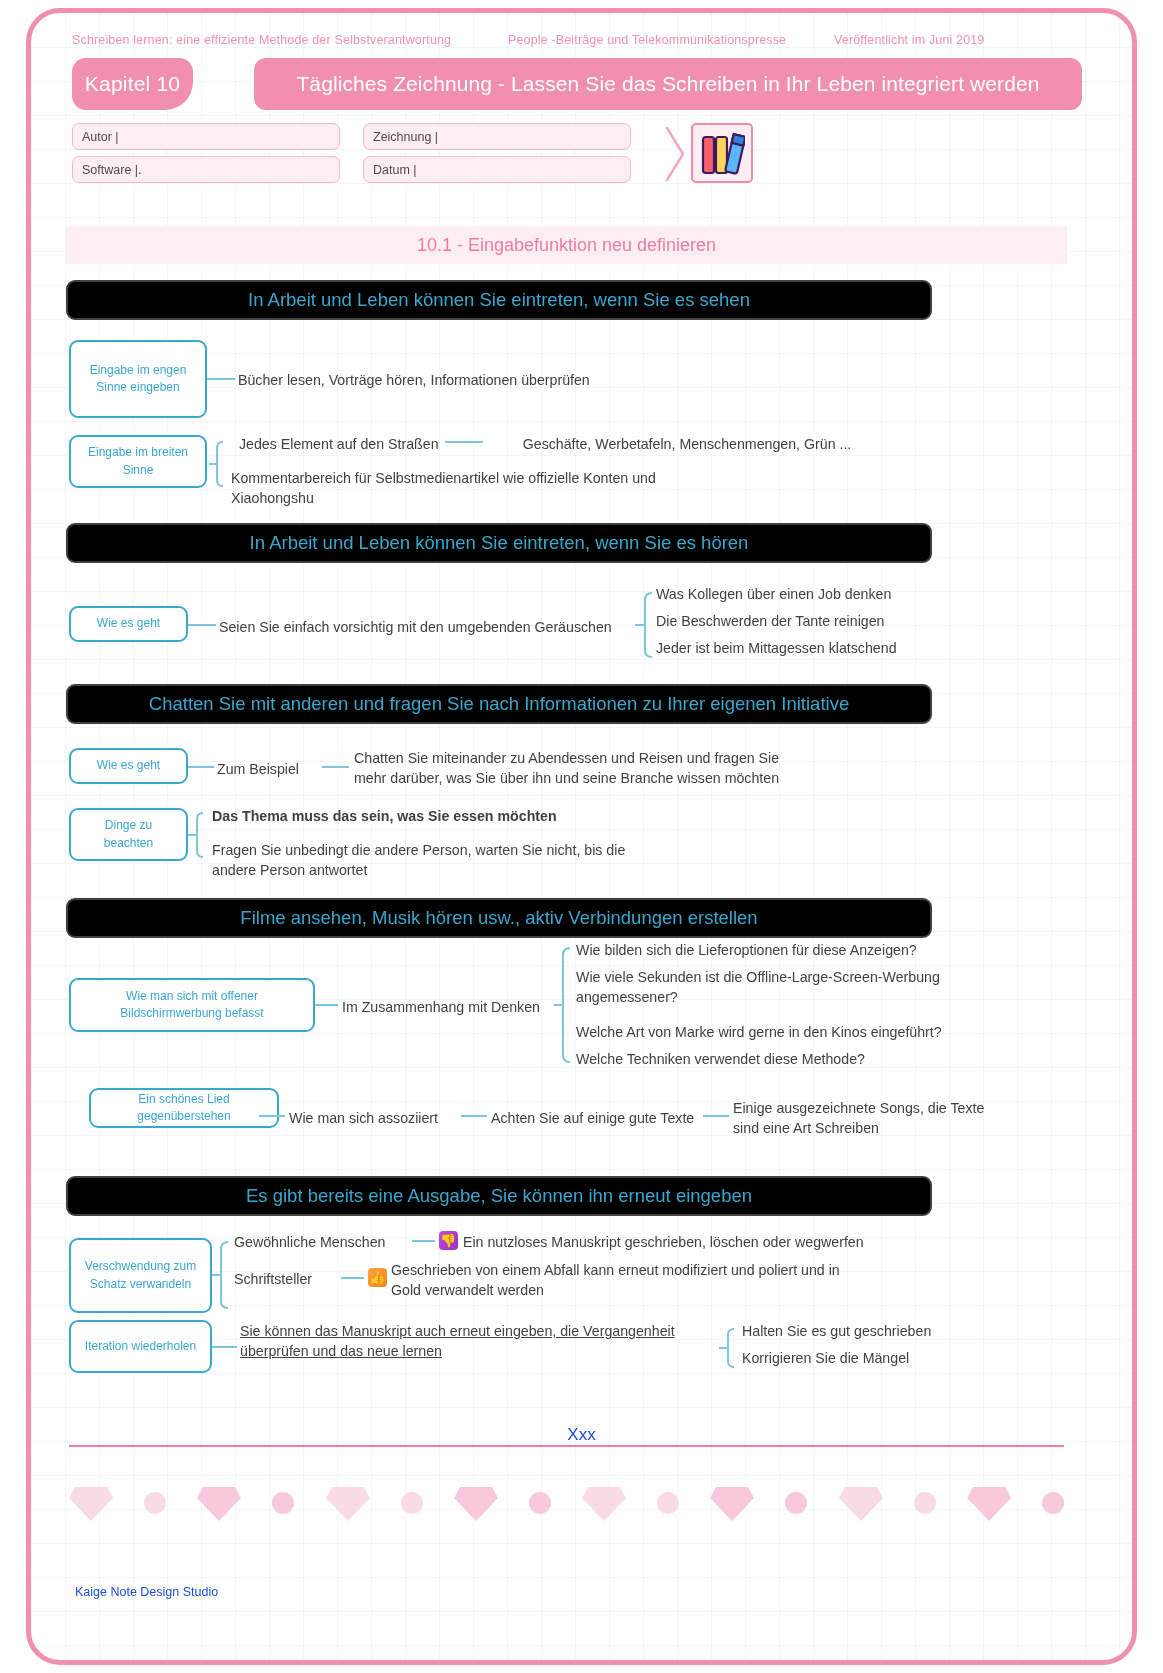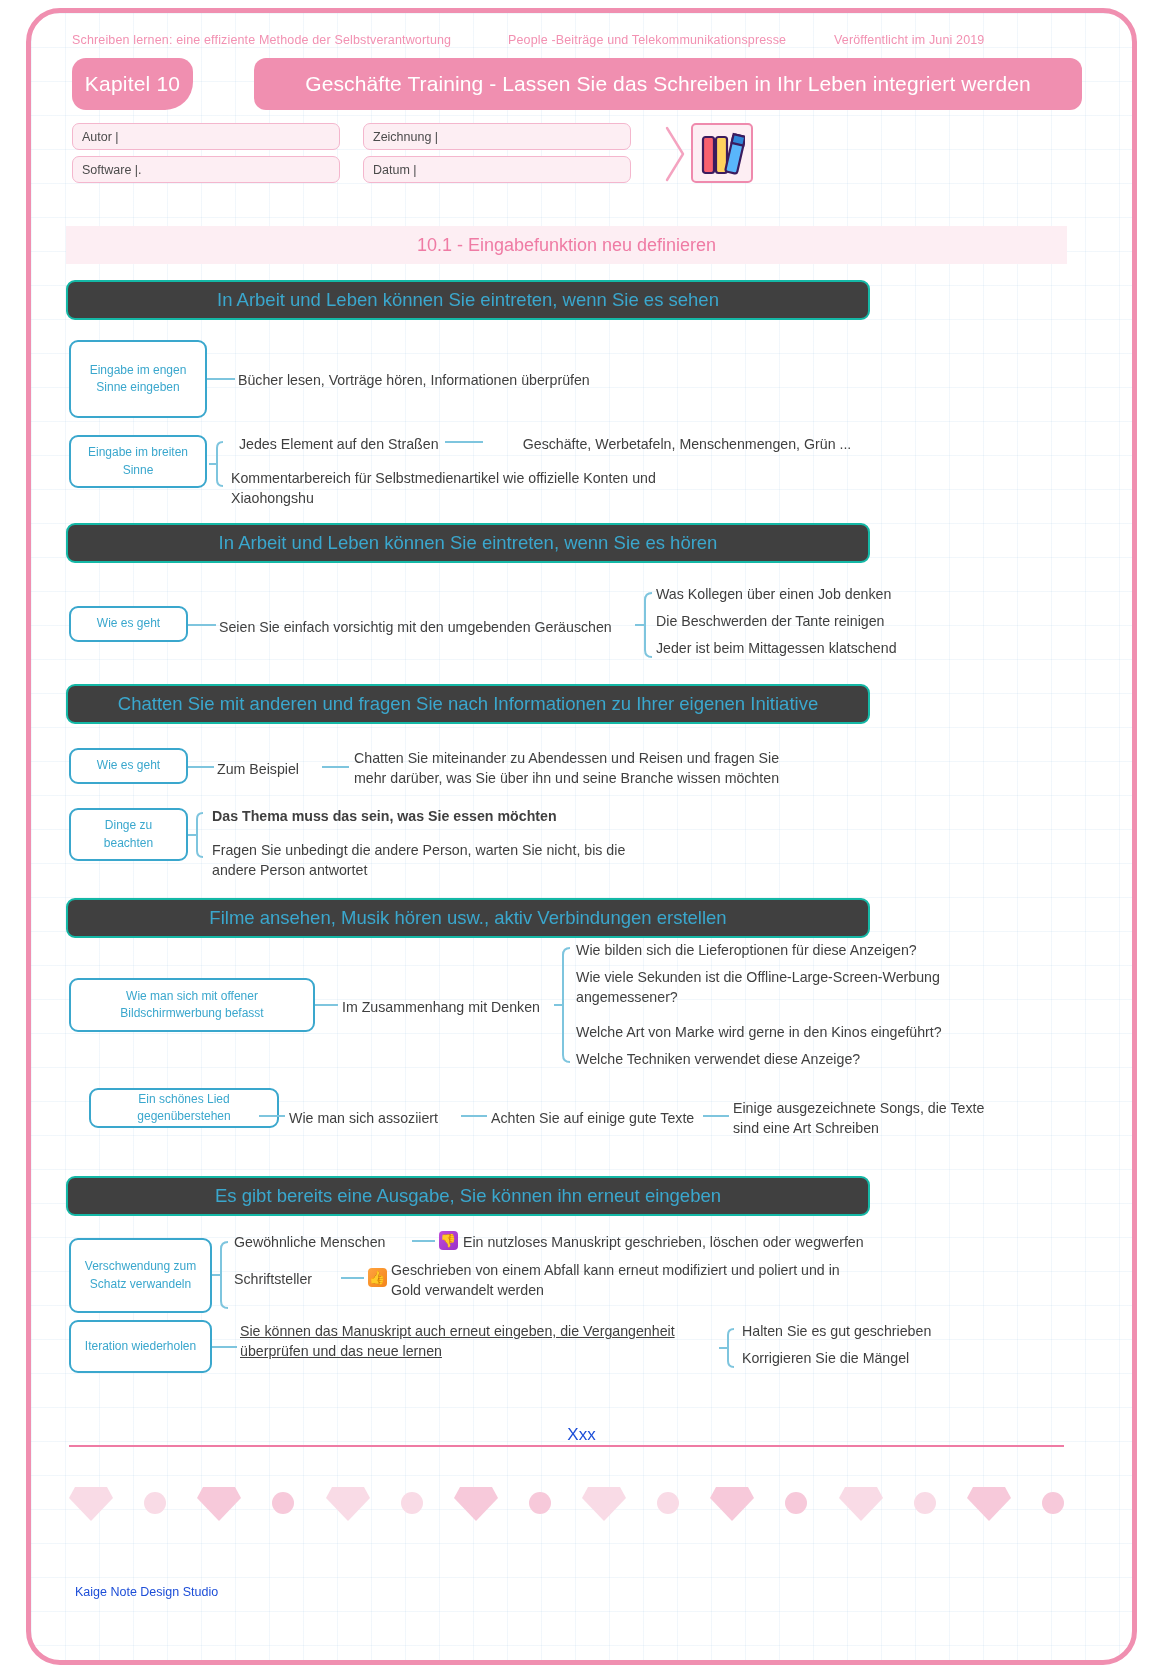--- a/index.html
+++ b/index.html
@@ -108,23 +108,23 @@
     position: absolute; left: 35px; top: 213px;
     width: 1001px; height: 38px;
     background: #fdeef3;
     display: flex; align-items: center; justify-content: center;
     color: #ef7ba4; font-size: 18px;
   }
 
   
   .sec-head {
     position: absolute; left: 35px;
-    width: 804px; height: 40px;
-    background: #404040;
-    border: 2px solid #14b8a6;
+    width: 866px; height: 40px;
+    background: #000000;
+    border: 2px solid #404040;
     border-radius: 9px;
     display: flex; align-items: center; justify-content: center;
     color: #3aa7cd; font-size: 18.5px;
     white-space: nowrap;
   }
 
   
   .node {
     position: absolute;
     background: #ffffff;
@@ -189,21 +189,21 @@
   <div class="canvas">
 
     <div class="metaline">
       <span>Schreiben lernen: eine effiziente Methode der Selbstverantwortung</span>
       <span>People -Beiträge und Telekommunikationspresse</span>
       <span>Veröffentlicht im Juni 2019</span>
     </div>
 
     <div class="chapter-row">
       <div class="chapter-badge">Kapitel 10</div>
-      <div class="chapter-title">Geschäfte Training - Lassen Sie das Schreiben in Ihr Leben integriert werden</div>
+      <div class="chapter-title">Tägliches Zeichnung - Lassen Sie das Schreiben in Ihr Leben integriert werden</div>
     </div>
 
     <div class="fields">
       <div class="field f-autor">Autor |</div>
       <div class="field f-software">Software |.</div>
       <div class="field f-zeich">Zeichnung |</div>
       <div class="field f-datum">Datum |</div>
 
       <div class="chev">
         <svg width="22" height="58" viewBox="0 0 22 58">
@@ -288,21 +288,21 @@
     <div class="txt" style="left:311px; top:984px;">Im Zusammenhang mit Denken</div>
     <div class="brace" style="left:523px; top:930px;">
       <svg width="30" height="125" viewBox="0 0 30 125">
           <path d="M0 62 L9 62 M9 12 Q9 5 16 5 M9 12 L9 112 M9 112 Q9 119 16 119" fill="none" stroke="#7ec5de" stroke-width="2"></path>
         </svg>
     </div>
     <div class="txt" style="left:545px; top:927px;">Wie bilden sich die Lieferoptionen für diese Anzeigen?</div>
     <div class="txt" style="left:545px; top:954px; width:440px;">Wie viele Sekunden ist die Offline-Large-Screen-Werbung
 angemessener?</div>
     <div class="txt" style="left:545px; top:1009px;">Welche Art von Marke wird gerne in den Kinos eingeführt?</div>
-    <div class="txt" style="left:545px; top:1036px;">Welche Techniken verwendet diese Anzeige?</div>
+    <div class="txt" style="left:545px; top:1036px;">Welche Techniken verwendet diese Methode?</div>
 
     <div class="node" style="left:38px; top:1075px; width:190px; height:40px;margin-left:20px;">Ein schönes Lied
 gegenüberstehen</div>
     <div class="hline" style="left:228px; top:1102px; width:26px;"></div>
     <div class="txt" style="left:258px; top:1095px;">Wie man sich assoziiert</div>
     <div class="hline" style="left:430px; top:1102px; width:26px;"></div>
     <div class="txt" style="left:460px; top:1095px;">Achten Sie auf einige gute Texte</div>
     <div class="hline" style="left:672px; top:1102px; width:26px;"></div>
     <div class="txt" style="left:702px; top:1085px; width:310px;">Einige ausgezeichnete Songs, die Texte
 sind eine Art Schreiben</div>

